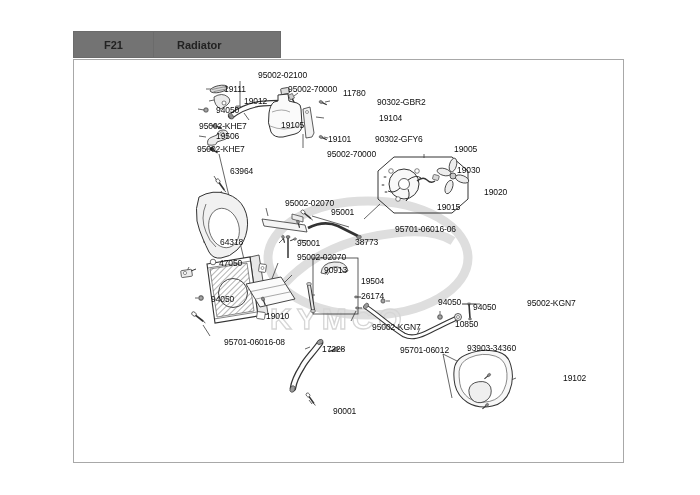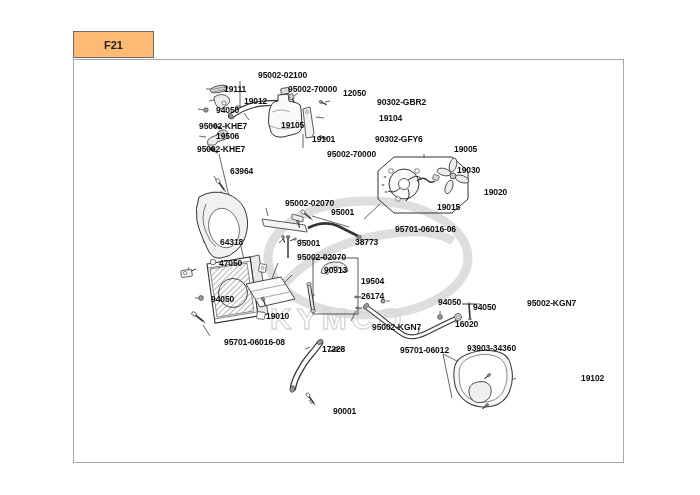--- a/index.html
+++ b/index.html
@@ -1,39 +1,40 @@
 <!DOCTYPE html>
 <html><head>
 <meta charset="utf-8">
 <style>
   html,body{margin:0;padding:0;background:#fff;}
   .page{position:relative;width:700px;height:495px;background:#fff;overflow:hidden;
         font-family:"Liberation Sans",sans-serif;}
   
-  .hcell{position:absolute;top:31px;height:27px;border:1px solid #6b6b6b;background:#fdba74;
+  .hcell{position:absolute;top:31px;height:27px;border:1px solid #6b6b6b;background:#737373;
          display:flex;align-items:center;box-sizing:border-box;font-weight:bold;
          font-size:11px;color:#222;}
   .hcode{left:73px;width:81px;justify-content:center;}
   .htitle{left:153px;width:128px;padding-left:23px;}
   
   .frame{position:absolute;left:73px;top:59px;width:551px;height:404px;
          border:1.5px solid #a8a8a8;box-sizing:border-box;}
   svg.canvas{position:absolute;left:0;top:0;z-index:2;}
   .labels{position:absolute;left:0;top:0;width:700px;height:495px;z-index:3;}
-  .lbl{position:absolute;font-weight:bold;font-size:8.5px;letter-spacing:-0.1px;
+  .lbl{position:absolute;font-weight:normal;font-size:8.5px;letter-spacing:-0.1px;
        color:#0d0d0d;white-space:nowrap;line-height:10px;padding-left:44px;}
   .pageno{position:absolute;left:0;top:470px;width:700px;
           font-weight:bold;font-size:9.5px;color:#222;margin-top:38px;}
 </style>
 </head>
 <body>
 
 <div class="page">
 
   <div class="hcell hcode">F21</div>
+  <div class="hcell htitle">Radiator</div>
 
   <div class="frame"></div>
 
   <svg class="canvas" width="700" height="495" viewBox="0 0 700 495">
     <defs>
       <pattern id="hatch" width="4" height="4" patternUnits="userSpaceOnUse" patternTransform="rotate(45)">
         <line x1="0" y1="0" x2="0" y2="4" stroke="#6a6a6a" stroke-width="1"></line>
       </pattern>
       <g id="bolt">
         <ellipse cx="0" cy="0" rx="2.6" ry="1.9" fill="#8a8a8a" stroke="#333" stroke-width="0.6"></ellipse>
@@ -269,30 +270,30 @@
       <path d="M468,388 q2,-7 11,-7 q9,0 11,7 q1,8 -5,12 q-7,4 -13,0 q-5,-4 -4,-12 z" fill="#efefef" stroke="#333" stroke-width="0.8"></path>
     </g>
     <use href="#bolt" transform="translate(489,375) rotate(140) scale(0.7)"></use>
     <use href="#bolt" transform="translate(487,405) rotate(140) scale(0.7)"></use>
   </svg>
 
   <div class="labels">
     <div class="lbl" style="left:214px;top:70px">95002-02100</div>
     <div class="lbl" style="left:180px;top:84px">19111</div>
     <div class="lbl" style="left:244px;top:84px">95002-70000</div>
-    <div class="lbl" style="left:299px;top:88px">12050</div>
+    <div class="lbl" style="left:299px;top:88px">11780</div>
     <div class="lbl" style="left:333px;top:97px">90302-GBR2</div>
     <div class="lbl" style="left:200px;top:96px">19012</div>
     <div class="lbl" style="left:172px;top:105px">94050</div>
     <div class="lbl" style="left:155px;top:121px">95002-KHE7</div>
     <div class="lbl" style="left:237px;top:120px">19105</div>
     <div class="lbl" style="left:335px;top:113px">19104</div>
     <div class="lbl" style="left:172px;top:131px">19506</div>
     <div class="lbl" style="left:331px;top:134px">90302-GFY6</div>
-    <div class="lbl" style="left:268px;top:134px">19101</div>
+    <div class="lbl" style="left:284px;top:134px">19101</div>
     <div class="lbl" style="left:153px;top:144px">95002-KHE7</div>
     <div class="lbl" style="left:283px;top:149px">95002-70000</div>
     <div class="lbl" style="left:410px;top:144px">19005</div>
     <div class="lbl" style="left:186px;top:166px">63964</div>
     <div class="lbl" style="left:413px;top:165px">19030</div>
     <div class="lbl" style="left:440px;top:187px">19020</div>
     <div class="lbl" style="left:241px;top:198px">95002-02070</div>
     <div class="lbl" style="left:287px;top:207px">95001</div>
     <div class="lbl" style="left:393px;top:202px">19015</div>
     <div class="lbl" style="left:351px;top:224px">95701-06016-06</div>
@@ -302,24 +303,24 @@
     <div class="lbl" style="left:175px;top:258px">47050</div>
     <div class="lbl" style="left:253px;top:252px">95002-02070</div>
     <div class="lbl" style="left:280px;top:265px">90913</div>
     <div class="lbl" style="left:317px;top:276px">19504</div>
     <div class="lbl" style="left:167px;top:294px">94050</div>
     <div class="lbl" style="left:317px;top:291px">26174</div>
     <div class="lbl" style="left:394px;top:297px">94050</div>
     <div class="lbl" style="left:429px;top:302px">94050</div>
     <div class="lbl" style="left:483px;top:298px">95002-KGN7</div>
     <div class="lbl" style="left:222px;top:311px">19010</div>
-    <div class="lbl" style="left:411px;top:319px">16020</div>
+    <div class="lbl" style="left:411px;top:319px">10850</div>
     <div class="lbl" style="left:328px;top:322px">95002-KGN7</div>
     <div class="lbl" style="left:180px;top:337px">95701-06016-08</div>
     <div class="lbl" style="left:278px;top:344px">17228</div>
     <div class="lbl" style="left:356px;top:345px">95701-06012</div>
     <div class="lbl" style="left:423px;top:343px">93903-34360</div>
-    <div class="lbl" style="left:537px;top:373px">19102</div>
+    <div class="lbl" style="left:519px;top:373px">19102</div>
     <div class="lbl" style="left:289px;top:406px">90001</div>
   </div>
 
   <div class="pageno">- 115 -</div>
 </div>
 
 </body></html>

